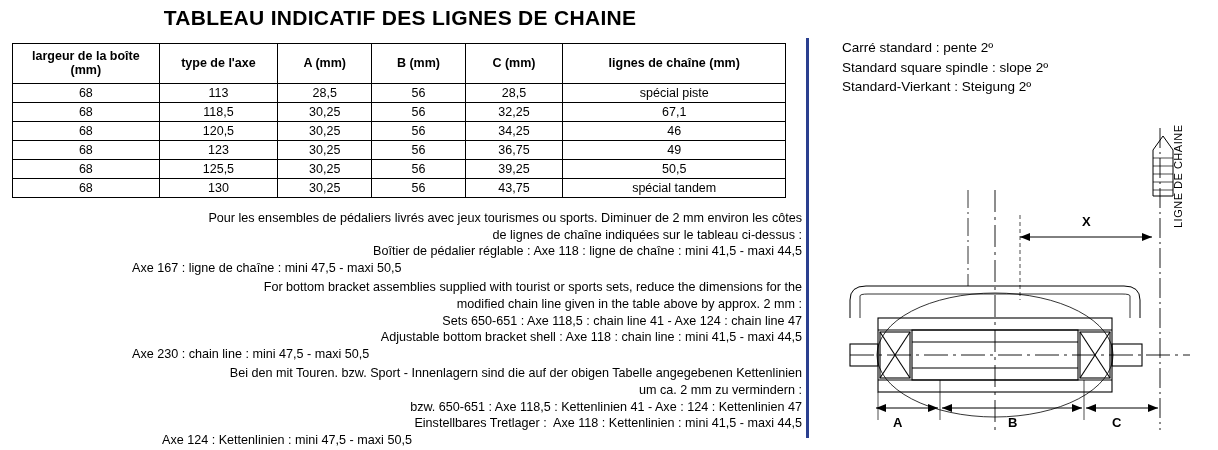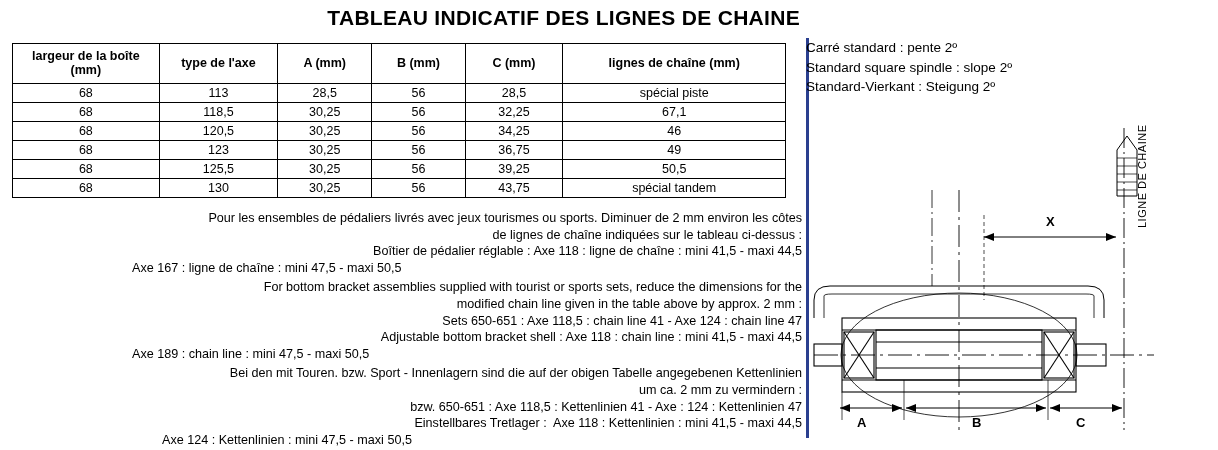--- a/index.html
+++ b/index.html
@@ -18,21 +18,21 @@
   .page {
     position: relative;
     width: 1218px;
     height: 450px;
   }
   .title {
     position: absolute;
     left: 0;
     top: 6px;
     width: 800px;
-    text-align: right;
+    text-align: center;
     font-size: 21px;
     font-weight: bold;
     letter-spacing: 0.3px;
   }
   
   .table-wrap {
     position: absolute;
     left: 12px;
     top: 43px;
     width: 774px;
@@ -89,21 +89,21 @@
     left: 806px;
     top: 38px;
     width: 3px;
     height: 400px;
     background: #2a3f8f;
   }
 
   
   .right {
     position: absolute;
-    left: 784px;
+    left: 820px;
     top: 0;
     width: 398px;
     height: 450px;
   }
   .legend {
     position: absolute;
     left: 22px;
     top: 38px;
     font-size: 13.5px;
     line-height: 1.45;
@@ -220,21 +220,21 @@
       <p class="indent-1">Pour les ensembles de pédaliers livrés avec jeux tourismes ou sports. Diminuer de 2 mm environ les côtes</p>
       <p class="indent-1">de lignes de chaîne indiquées sur le tableau ci-dessus :</p>
       <p class="indent-1">Boîtier de pédalier réglable : Axe 118 : ligne de chaîne : mini 41,5 - maxi 44,5</p>
       <p class="indent-2">Axe 167 : ligne de chaîne : mini 47,5 - maxi 50,5</p>
     </div>
     <div class="blk">
       <p class="indent-1">For bottom bracket assemblies supplied with tourist or sports sets, reduce the dimensions for the</p>
       <p class="indent-1">modified chain line given in the table above by approx. 2 mm :</p>
       <p class="indent-1">Sets 650-651 : Axe 118,5 : chain line 41 - Axe 124 : chain line 47</p>
       <p class="indent-1">Adjustable bottom bracket shell : Axe 118 : chain line : mini 41,5 - maxi 44,5</p>
-      <p class="indent-2">Axe 189 : chain line : mini 47,5 - maxi 50,5</p>
+      <p class="indent-2">Axe 230 : chain line : mini 47,5 - maxi 50,5</p>
     </div>
     <div class="blk">
       <p class="indent-1">Bei den mit Touren. bzw. Sport - Innenlagern sind die auf der obigen Tabelle angegebenen Kettenlinien</p>
       <p class="indent-1">um ca. 2 mm zu vermindern :</p>
       <p class="indent-1">bzw. 650-651 : Axe 118,5 : Kettenlinien 41 - Axe : 124 : Kettenlinien 47</p>
       <p class="indent-1">Einstellbares Tretlager :  Axe 118 : Kettenlinien : mini 41,5 - maxi 44,5</p>
       <p class="indent-3">Axe 124 : Kettenlinien : mini 47,5 - maxi 50,5</p>
     </div>
   </div>
 

